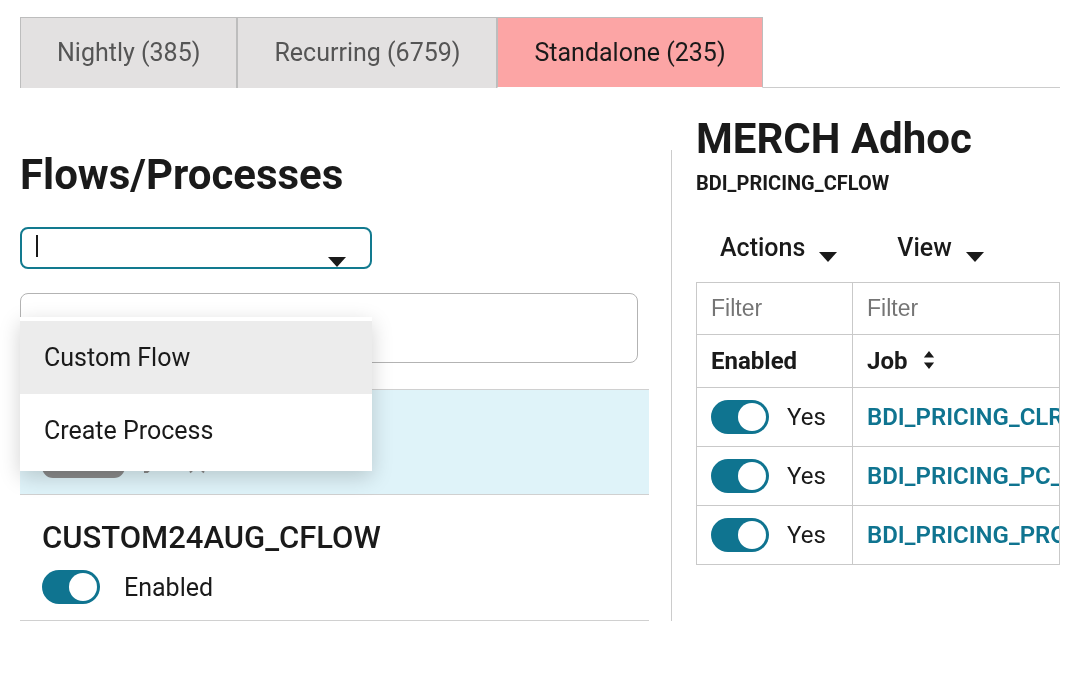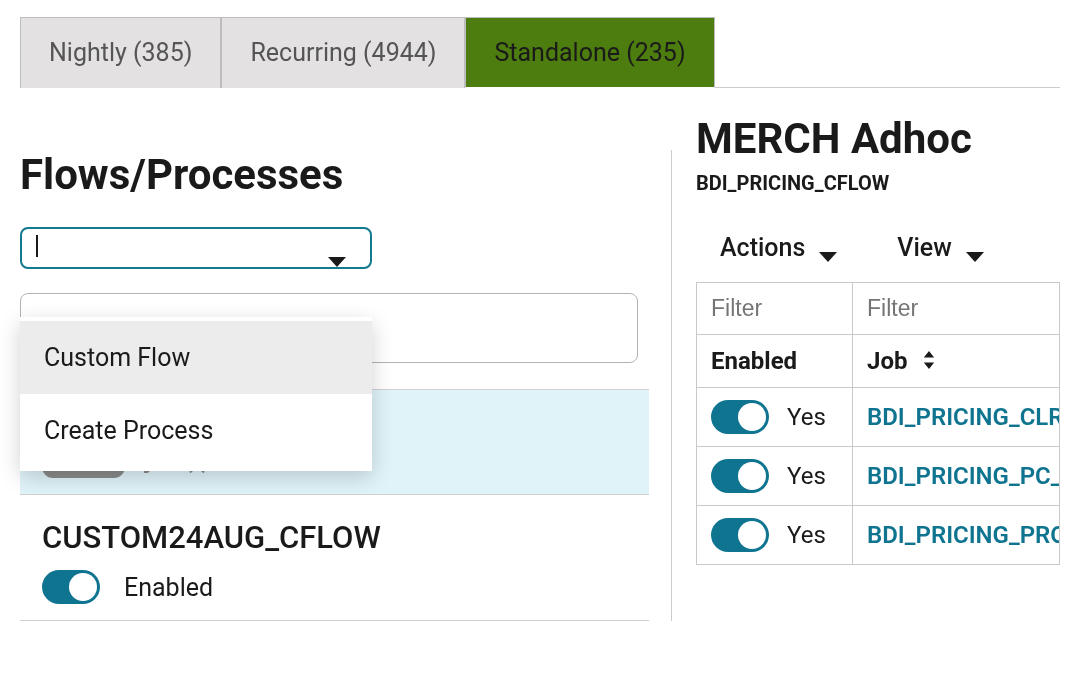--- a/index.html
+++ b/index.html
@@ -17,32 +17,32 @@
     height: 696px;
     position: relative;
   }
   
   .tabs {
     display: flex;
     border-bottom: 1px solid #ccc;
     margin-bottom: 26px;
   }
   .tab {
-    padding: 20px 28px;
+    padding: 20px 36px;
     border: 1px solid #bdbdbd;
     border-bottom: none;
     background: #e3e1e1;
     color: #555;
     font-size: 25px;
     position: relative;
     top: 1px;
     cursor: pointer;
   }
   .tab.active {
-    background: #4d7c0f;
+    background: #fca5a5;
     color: #1a1a1a;
     border-bottom: 1px solid #fff;
   }
   
   .columns {
     display: flex;
     width: 100%;
   }
   .left {
     width: 652px;
@@ -206,21 +206,21 @@
   .cell-enabled { display: flex; align-items: center; gap: 18px; }
   .sort-icon { display: inline-block; margin-left: 8px; }
   .sort-icon svg { width: 16px; height: 18px; }
 </style>
 </head>
 <body>
 
 <div class="page">
   <div class="tabs">
     <div class="tab">Nightly (385)</div>
-    <div class="tab">Recurring (4944)</div>
+    <div class="tab">Recurring (6759)</div>
     <div class="tab active">Standalone (235)</div>
   </div>
 
   <div class="columns">
     <div class="left">
       <h1 class="section">Flows/Processes</h1>
 
       <div class="combo-wrap">
         <div class="combo">
           <div class="combo-cursor"></div>

